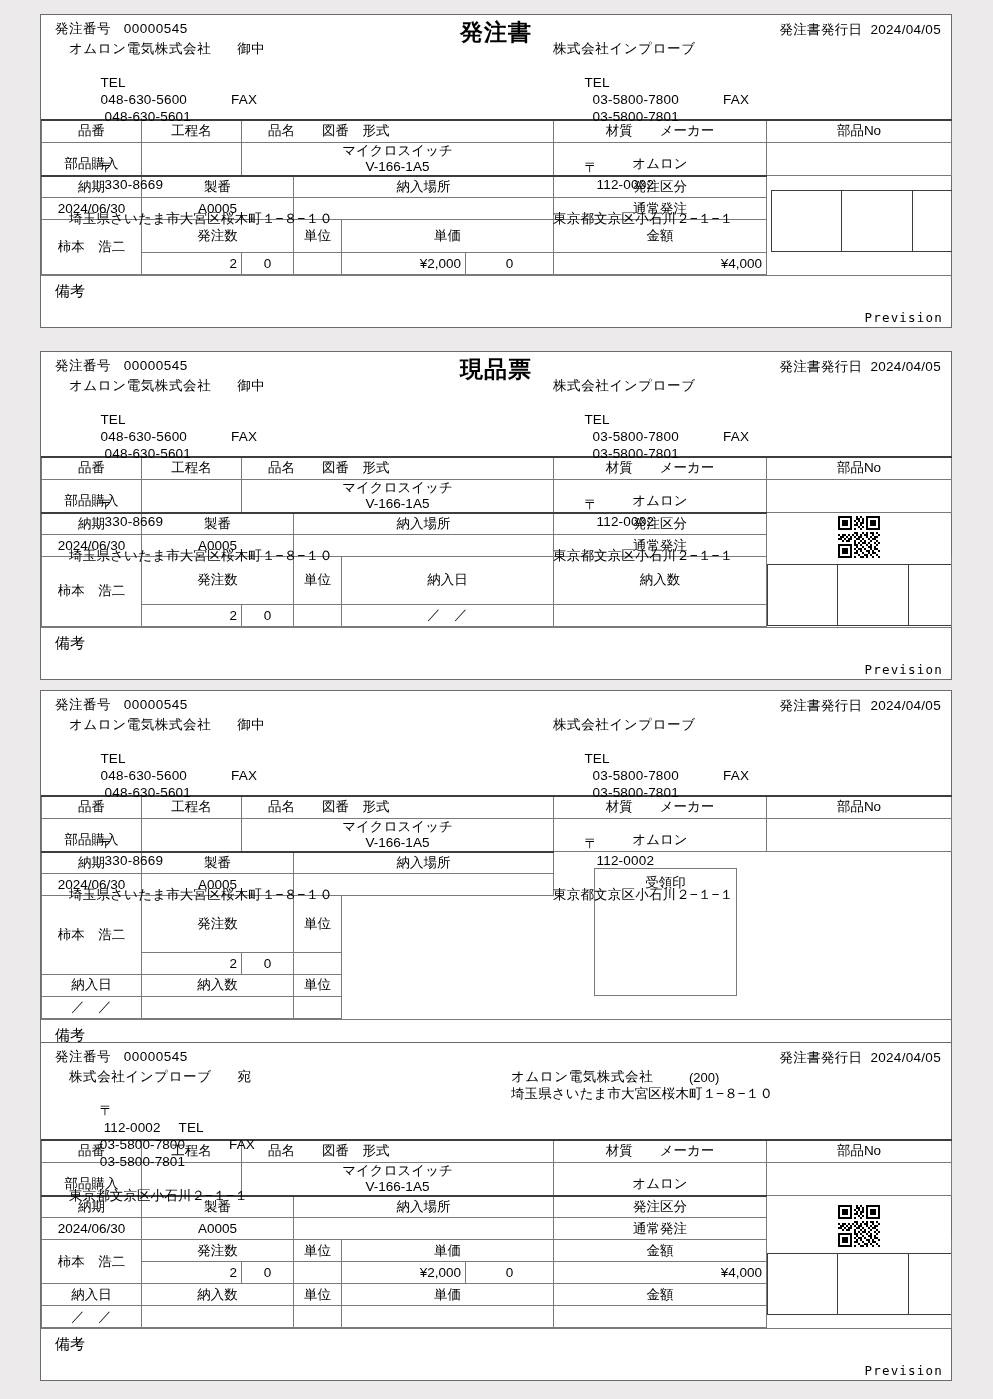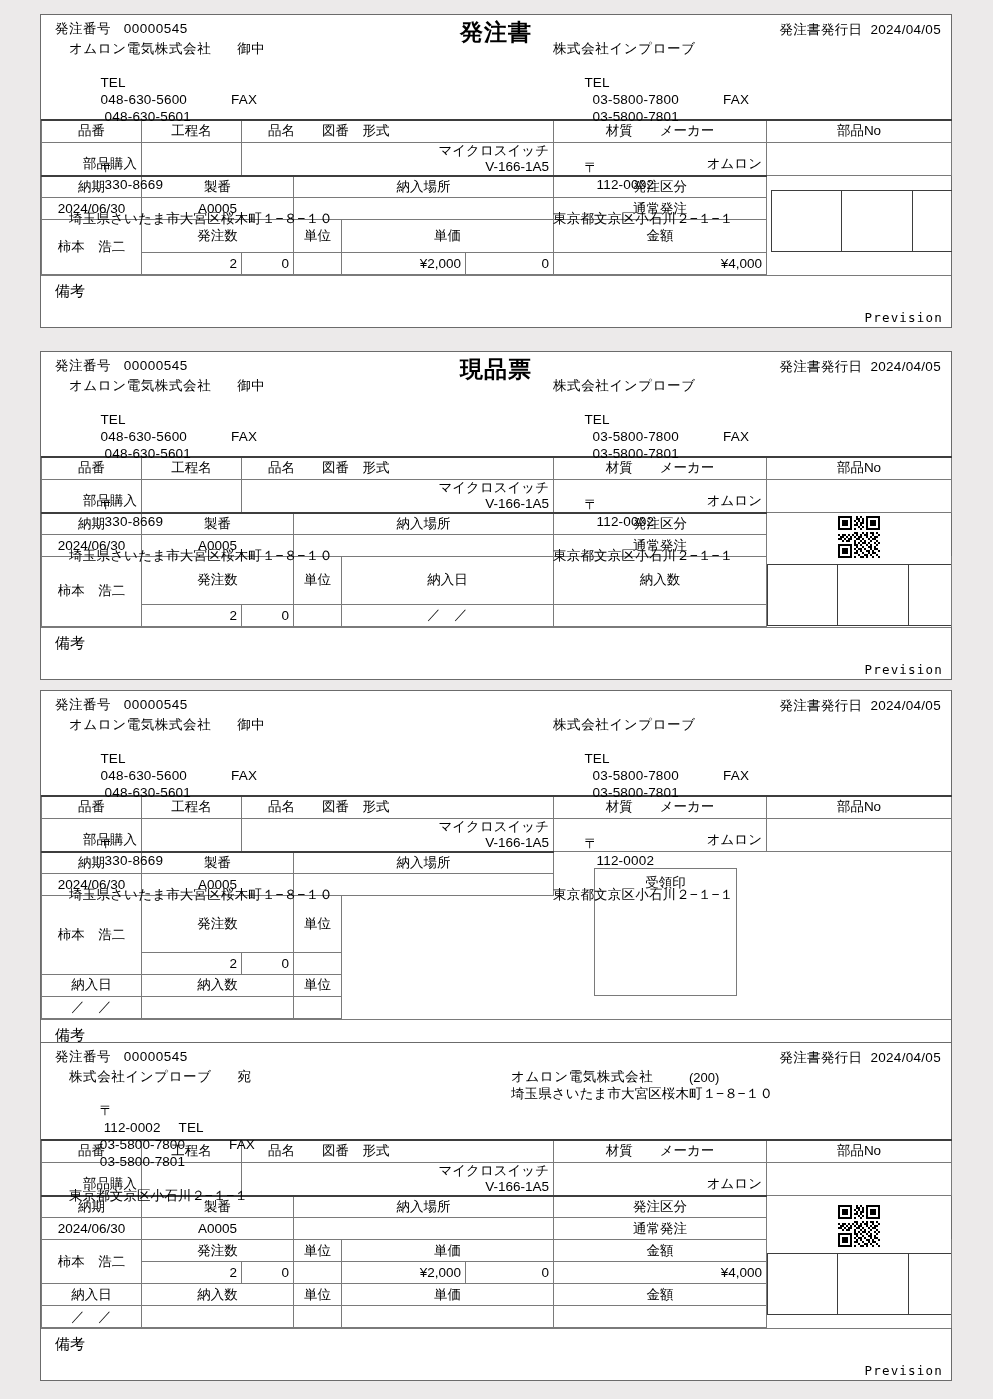--- a/index.html
+++ b/index.html
@@ -68,21 +68,21 @@
   table.grid td {
     border: 1px solid #7a7a7a;
     height: 22px;
     padding: 0 4px;
     vertical-align: middle;
     overflow: hidden;
     white-space: nowrap;
   }
   .ctr { text-align: center; }
   .rgt { text-align: right; }
-  .lft { text-align: right; }
+  .lft { text-align: center; }
   .nb  { border: none !important; }
   .nb-l { border-left: none !important; }
   .nb-r { border-right: none !important; }
   .nb-t { border-top: none !important; }
   .nb-b { border-bottom: none !important; }
   .tall { height: 40px; }
   .thick-top { border-top: 2px solid #3d3d3d !important; }
 
   .itemname { line-height: 16px; white-space: normal; }
   .itemname span { display: block; }

